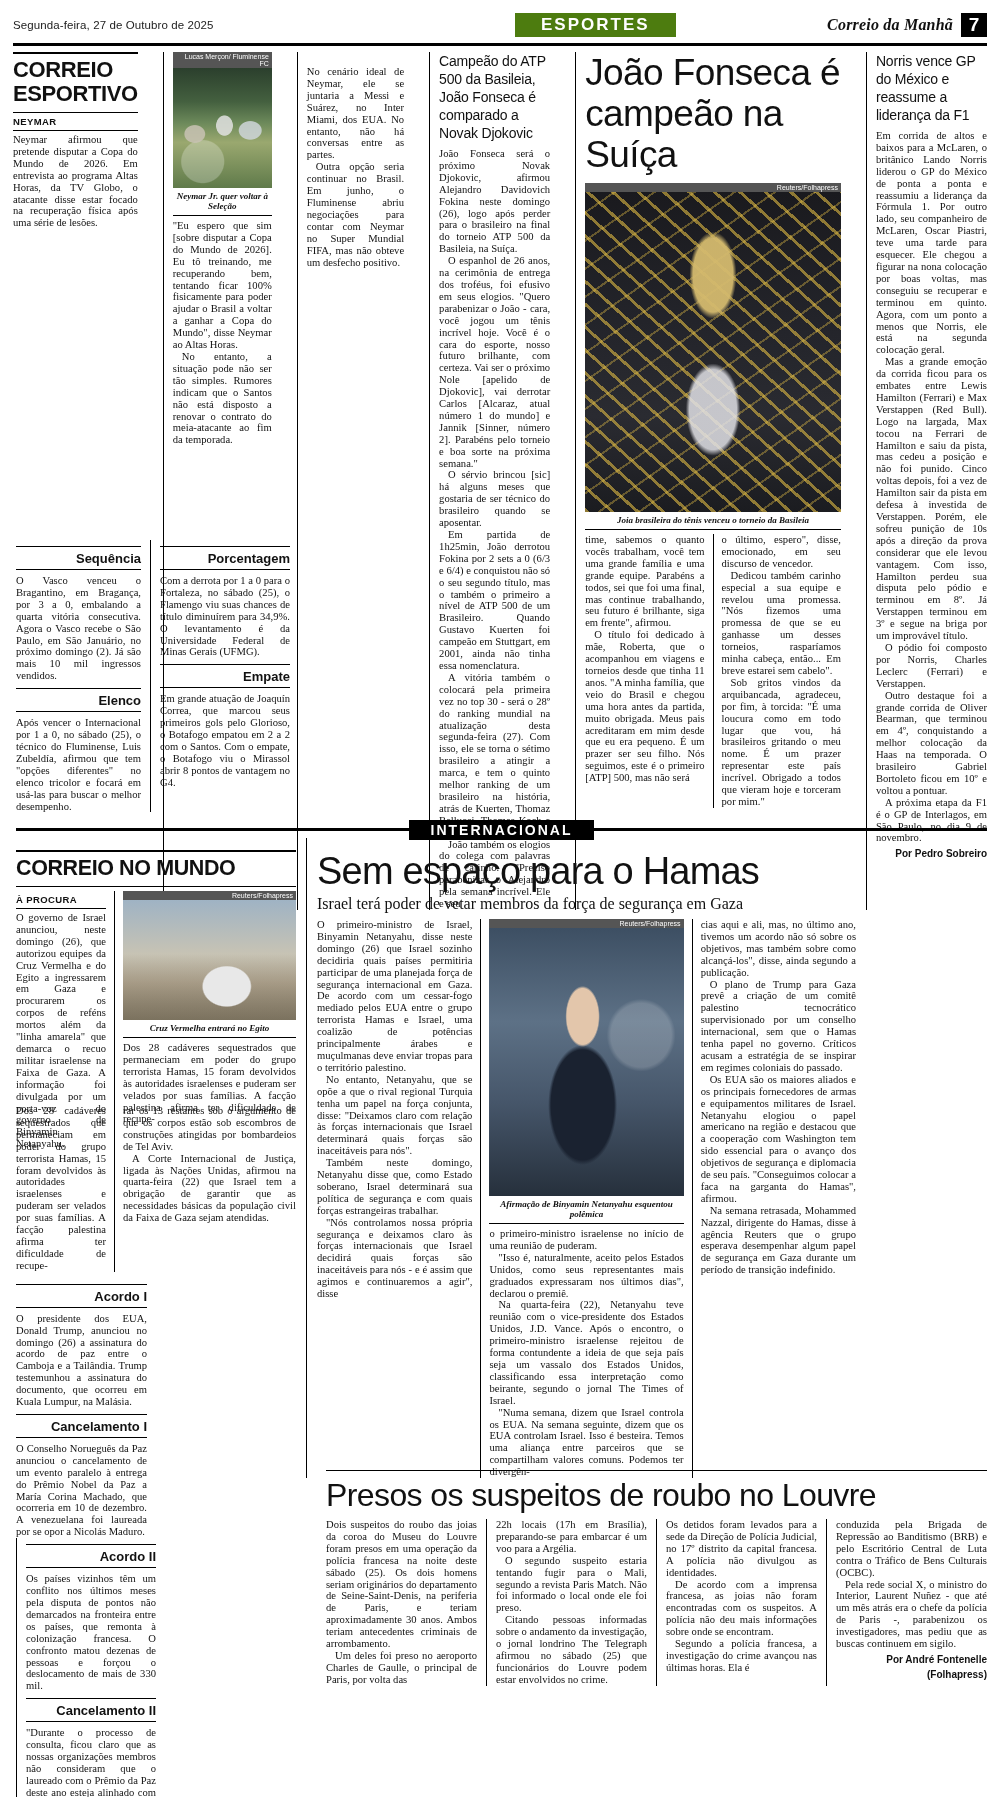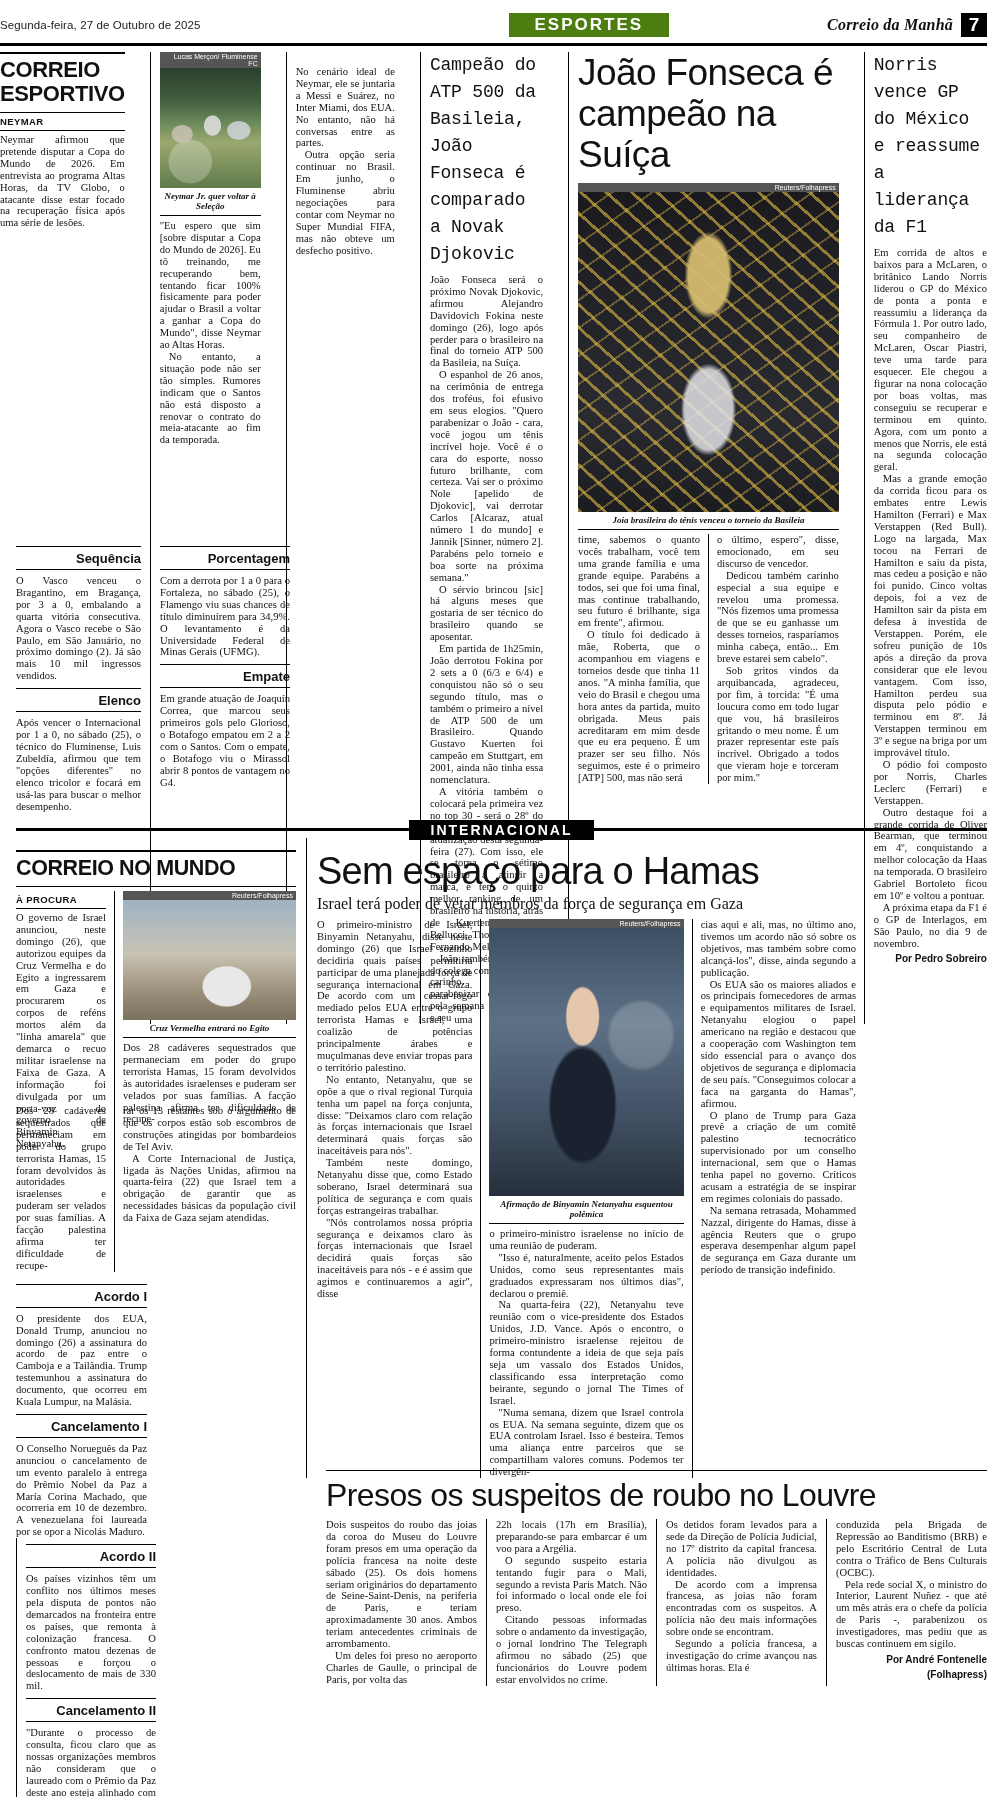--- a/index.html
+++ b/index.html
@@ -5,21 +5,21 @@
   * { box-sizing: border-box; }
   html, body { margin:0; padding:0; }
   body {
     width:1003px; height:1797px;
     background:#ffffff;
     font-family:"Liberation Serif", serif;
     color:#111;
     position:relative;
     overflow:hidden;
   }
-  .page { width:1003px; height:1797px; padding:12px 16px 8px 0; position:relative; }
+  .page { width:1003px; height:1797px; padding:12px 16px 8px 13px; position:relative; }
 
   
   .masthead { display:flex; align-items:center; justify-content:space-between; height:26px; }
   .mast-date { font-family:"Liberation Sans", sans-serif; font-size:11.5px; color:#222; letter-spacing:.1px; }
   .mast-center { flex:0 0 auto; margin-left:150px; }
   .section-tag {
     background:#4d7c0f; color:#fff; font-family:"Liberation Sans", sans-serif;
     font-size:17px; font-weight:700; letter-spacing:2px; padding:2px 26px; display:inline-block;
   }
   .mast-right { display:flex; align-items:center; gap:8px; }
@@ -40,21 +40,21 @@
 
   .brand-title { font-family:"Liberation Sans", sans-serif; font-size:22px; font-weight:700; letter-spacing:-0.4px; line-height:24px; margin:4px 0 6px 0; }
 
   .kicker { font-family:"Liberation Sans", sans-serif; font-size:9.5px; font-weight:700; letter-spacing:.4px; margin:3px 0 3px 0; }
   .photo-credit { font-family:"Liberation Sans", sans-serif; font-size:7px; text-align:right; background:#555; color:#fff; padding:1px 3px; }
   .caption { font-family:"Liberation Serif", serif; font-style:italic; font-size:9px; font-weight:700; text-align:center; padding:3px 2px 4px 2px; border-bottom:1px solid #000; margin-bottom:4px; }
   .subhead-plain { text-align:right; font-family:"Liberation Sans", sans-serif; font-weight:700; font-size:13px; padding:4px 0 3px 0; border-top:1px solid #000; border-bottom:1px solid #000; margin:6px 0 5px 0; }
 
   
   .big-head { font-family:"Liberation Sans", sans-serif; font-weight:400; font-size:37px; line-height:41px; letter-spacing:-.6px; margin:0 0 8px 0; }
-  .lead-col { font-family:Liberation Mono, monospace; font-weight:400; font-size:18px; line-height:27px; letter-spacing:-.2px; }
+  .lead-col { font-family:Liberation Sans, sans-serif; font-weight:400; font-size:14px; line-height:18px; letter-spacing:-.2px; }
 
   .img-box { position:relative; width:100%; overflow:hidden; }
 
   
   .ph { width:100%; display:block; }
   .ph-futebol {
     height:120px;
     background:
       radial-gradient(circle at 30% 78%, rgba(255,255,255,.25) 0 18%, rgba(0,0,0,0) 19%),
       linear-gradient(180deg,#2b3f2d 0%, #44603f 28%, #6d8a5b 46%, #9aa86f 62%, #5f7a4a 100%);
@@ -273,22 +273,22 @@
               <div class="ph ph-netanyahu"></div>
             </div>
           <div class="caption">Afirmação de Binyamin Netanyahu esquentou polêmica</div>
           <p class="first">o primeiro-ministro israelense no início de uma reunião de puderam.</p>
           <p>"Isso é, naturalmente, aceito pelos Estados Unidos, como seus representantes mais graduados expressaram nos últimos dias", declarou o premiê.</p>
           <p>Na quarta-feira (22), Netanyahu teve reunião com o vice-presidente dos Estados Unidos, J.D. Vance. Após o encontro, o primeiro-ministro israelense rejeitou de forma contundente a ideia de que seja país seja um vassalo dos Estados Unidos, classificando essa interpretação como beirante, segundo o jornal The Times of Israel.</p>
           <p>"Numa semana, dizem que Israel controla os EUA. Na semana seguinte, dizem que os EUA controlam Israel. Isso é besteira. Temos uma aliança entre parceiros que se compartilham valores comuns. Podemos ter divergên-</p>
         </div>
         <div class="sep" style="flex:1; padding-left:8px;">
           <p class="first">cias aqui e ali, mas, no último ano, tivemos um acordo não só sobre os objetivos, mas também sobre como alcançá-los", disse, ainda segundo a publicação.</p>
+          <p>O plano de Trump para Gaza prevê a criação de um comitê palestino tecnocrático supervisionado por um conselho internacional, sem que o Hamas tenha papel no governo. Críticos acusam a estratégia de se inspirar em regimes coloniais do passado.</p>
           <p>Os EUA são os maiores aliados e os principais fornecedores de armas e equipamentos militares de Israel. Netanyahu elogiou o papel americano na região e destacou que a cooperação com Washington tem sido essencial para o avanço dos objetivos de segurança e diplomacia de seu país. "Conseguimos colocar a faca na garganta do Hamas", afirmou.</p>
-          <p>O plano de Trump para Gaza prevê a criação de um comitê palestino tecnocrático supervisionado por um conselho internacional, sem que o Hamas tenha papel no governo. Críticos acusam a estratégia de se inspirar em regimes coloniais do passado.</p>
           <p>Na semana retrasada, Mohammed Nazzal, dirigente do Hamas, disse à agência Reuters que o grupo esperava desempenhar algum papel de segurança em Gaza durante um período de transição indefinido.</p>
         </div>
       </div>
     </div>
   </div>
 
   <div style="position:absolute; left:16px; top:1103px; width:290px; padding-right:10px;">
     <div class="flexrow">
       <div style="width:98px; padding-right:8px;">
         <p class="first" style="visibility:hidden; height:0; overflow:hidden;">Dos 28 cadáveres sequestrados que permaneciam em poder do grupo terrorista Hamas, 15 foram devolvidos às autoridades israelenses e puderam ser velados por suas famílias. A facção palestina afirma ter dificuldade de recupe-</p>

